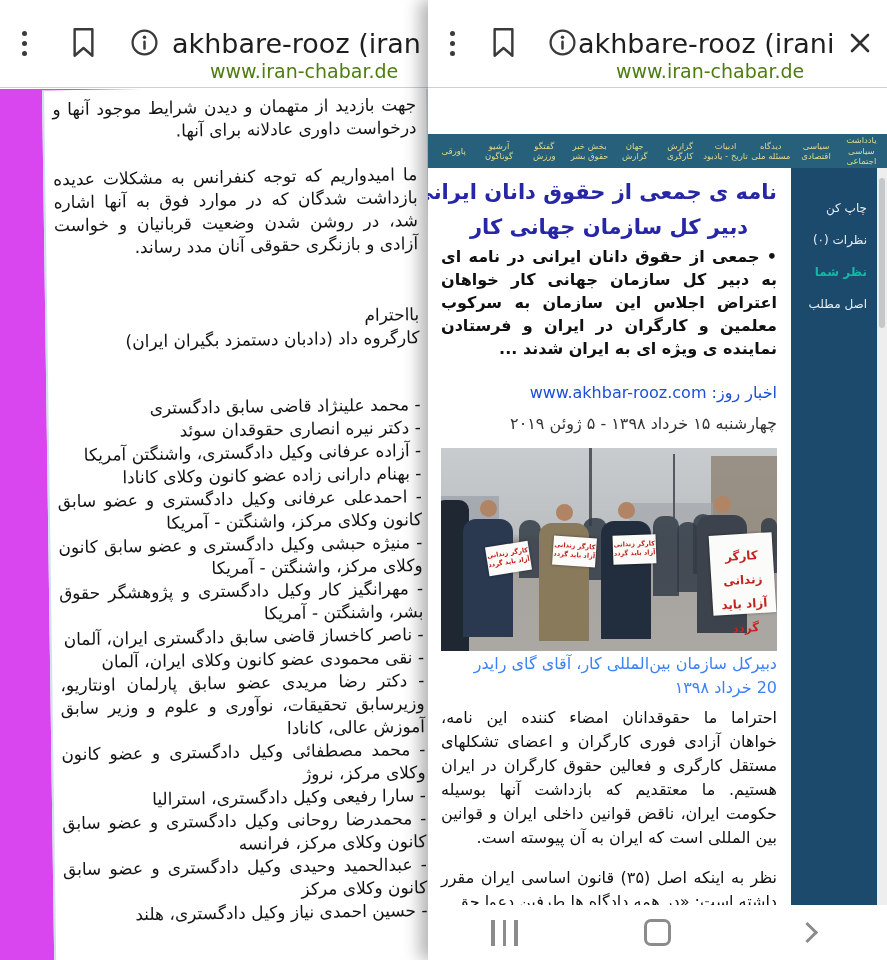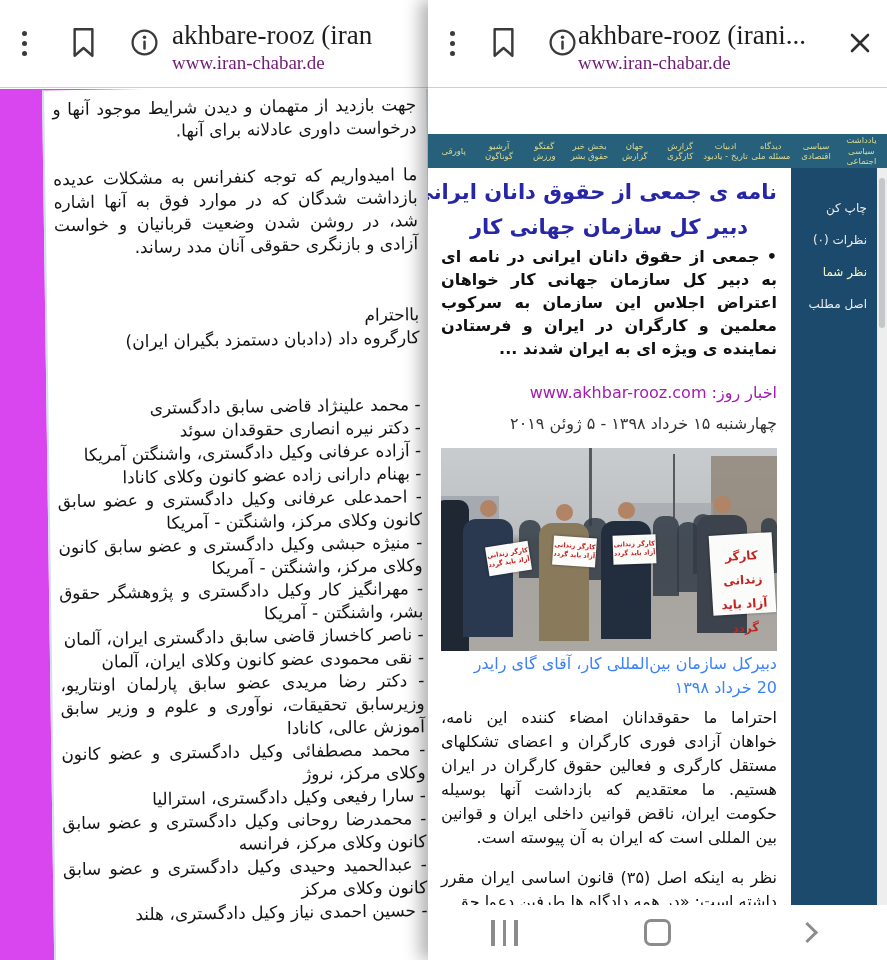--- a/index.html
+++ b/index.html
@@ -10,25 +10,25 @@
   .card { position:absolute; top:0; height:960px; background:#fff; overflow:hidden; }
   .left-card  { left:0;   width:432px; }
   .right-card { left:428px; width:459px; box-shadow:-8px 0 16px rgba(0,0,0,.30); }
 
   
   .hdr { position:relative; height:88px; background:#fff; border-bottom:1px solid #cfcfcf; }
   .kebab { position:absolute; left:13px; top:31px; width:22px; }
   .kebab i { display:block; width:5px; height:5px; border-radius:50%; background:#3a3a3a; margin:0 auto 5px; }
   .bm-ic   { position:absolute; left:70px;  top:27px; }
   .info-ic { position:absolute; left:130px; top:28px; }
-  .titles  { position:absolute; left:172px; top:20px; right:4px;font-family:Liberation Serif, serif; }
+  .titles  { position:absolute; left:172px; top:28px; right:4px; }
   .right-card .titles { left:150px; right:52px; }
   .right-card .bm-ic { left:62px; } .right-card .info-ic { left:120px; }
   .t1 { font-size:27px; color:#1e1e1e; line-height:1.15; white-space:nowrap; overflow:hidden; }
-  .t2 { font-size:19px; color:#701a75; margin-top:1px; white-space:nowrap; overflow:hidden; }
+  .t2 { font-size:19px; color:#4d7c0f; margin-top:1px; white-space:nowrap; overflow:hidden;margin-left:38px; }
   .close-ic { position:absolute; right:12px; top:28px; }
 
   
   .l-page { position:absolute; left:0; right:0; top:89px; bottom:0; background:#d946ef; overflow:hidden; }
   .l-doc { position:absolute; left:42px; right:4px; top:-4px; height:876px; background:#fff;
            border-left:2px solid #cfe2ec; border-right:2px solid #cfe2ec;
            transform:rotate(-0.8deg); transform-origin:100% 0;
            padding:8px 10px 0 8px; direction:rtl; font-size:17px; line-height:23px; color:#141414; }
   .d-p  { text-align:justify; text-align-last:right; }
   .d-p2 { margin-top:24px; }
@@ -46,30 +46,30 @@
   .c4 { left:285px; top:0;    width:44px; height:44px; background:#3a7587; opacity:.75; }
   .c5 { left:150px; top:10px; width:26px; height:26px; background:#6fa3ad; opacity:.5; }
   .logo { position:absolute; right:8px; top:4px; font-size:29px; font-weight:bold; color:#f2a513;
           direction:rtl; text-shadow:0 1px 0 rgba(255,255,255,.45), 0 2px 3px rgba(0,0,0,.55); }
   .nav { position:absolute; left:0; right:0; top:45px; height:34px; background:#27607a;
          direction:rtl; display:flex; align-items:center; padding:1px 3px; }
   .nav-col { flex:1; text-align:center; color:#ded98f; font-size:8.5px; line-height:10.5px; white-space:nowrap; overflow:visible; }
   .side-col { position:absolute; top:79px; right:10px; width:86px; bottom:0; background:#1c4a6c;
               direction:rtl; padding-top:24px; }
   .side-item { padding:9px 10px; font-size:12px; color:#ececec; text-align:right; white-space:nowrap; }
-  .side-item.hl { color:#fef9c3; }
+  .side-item.hl { color:#14b8a6;font-weight:bold; }
   .sbar { position:absolute; top:79px; right:0; width:10px; bottom:0; background:#eeeeee; }
   .sbar .thumb { position:absolute; left:2px; top:10px; width:6px; height:150px; background:#c5c8ca; border-radius:3px; }
 
   .content { position:absolute; left:3px; top:79px; width:360px; bottom:0; background:#fff;
              direction:rtl; padding:0 14px 0 10px; color:#111; }
   .headline { margin-top:7px; text-align:center; color:#2626a6; font-weight:bold; font-size:21px; line-height:35px; }
   .headline div { white-space:nowrap; }
   .lead { font-weight:bold; font-size:16px; line-height:23px; text-align:justify; text-align-last:right; }
-  .src  { margin-top:21px; font-size:16px; color:#a21caf; line-height:23px; }
+  .src  { margin-top:21px; font-size:16px; color:#1d4ed8; line-height:23px; }
   .date { margin-top:8px;  font-size:16px; color:#333;    line-height:23px; }
   .body { font-size:16px; line-height:24px; text-align:justify; text-align-last:right; }
   .body1 { margin-top:6px; } .body2 { margin-top:16px; }
   .caption { margin-top:1px; font-size:16px; line-height:24px; color:#3b82f6; }
 
   
   .photo { position:relative; margin-top:13px; width:336px; height:203px; overflow:hidden; direction:ltr;
            background:linear-gradient(#c9ccce 0%, #bcbfc1 42%, #a5a29d 45%, #aba8a3 100%); }
   .bld { position:absolute; }
   .b1 { left:0;    top:48px; width:58px; height:60px; background:#969da6; opacity:.65; }

